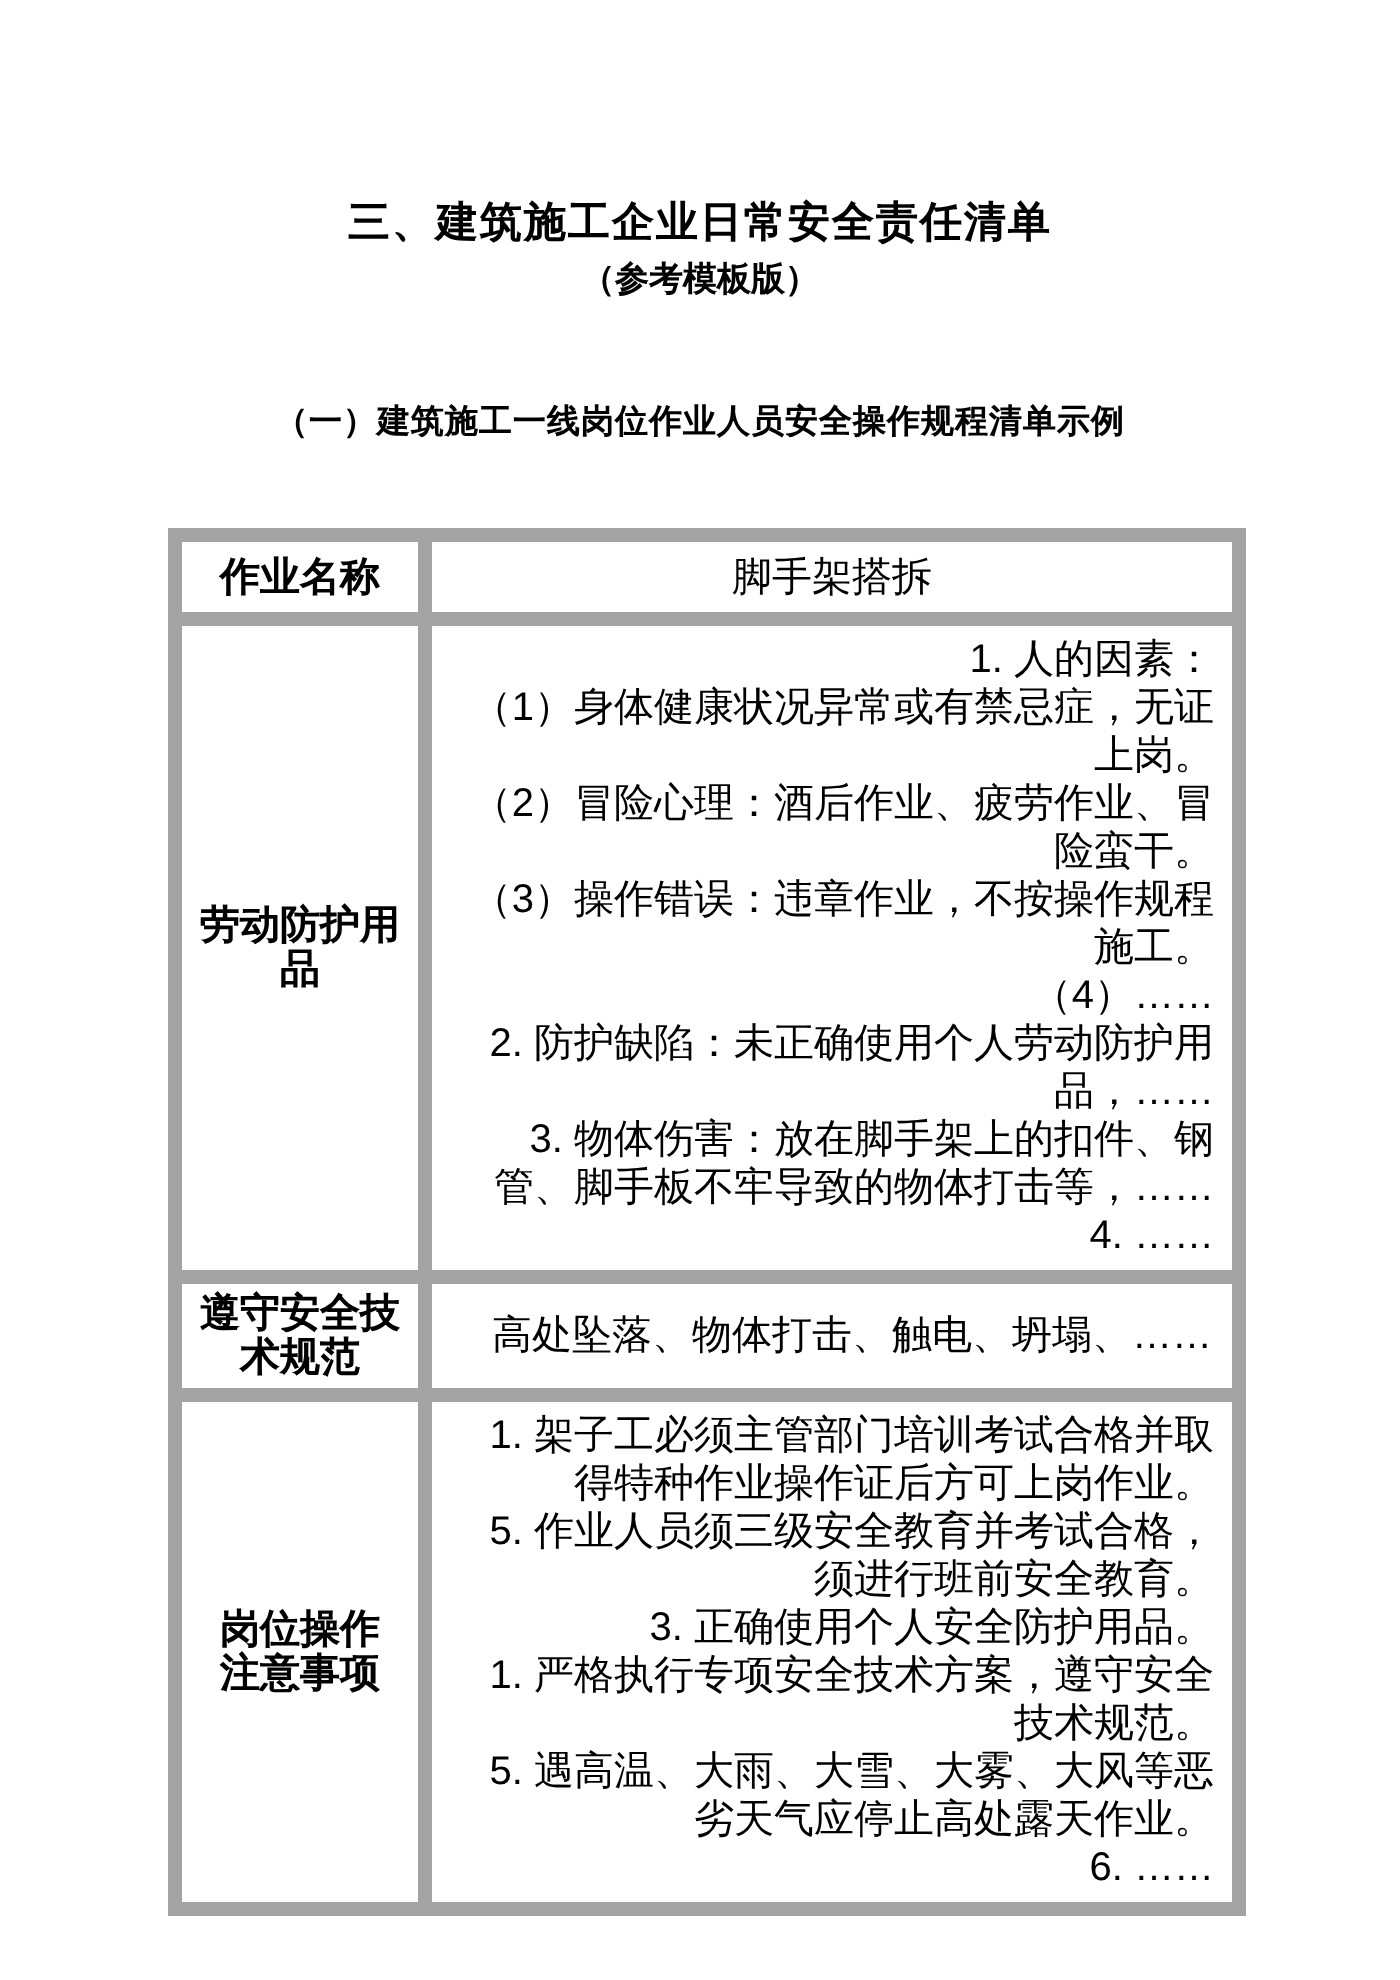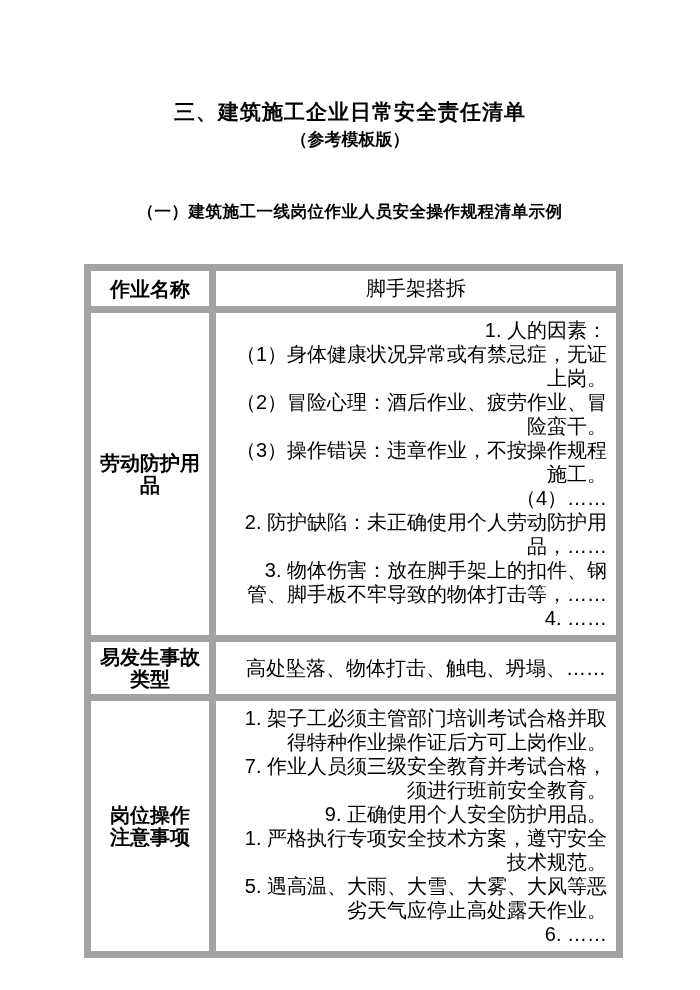--- a/index.html
+++ b/index.html
@@ -108,33 +108,33 @@
         <div class="line">（2）冒险心理：酒后作业、疲劳作业、冒险蛮干。</div>
         <div class="line">（3）操作错误：违章作业，不按操作规程施工。</div>
         <div class="line">（4）……</div>
         <div class="line">2. 防护缺陷：未正确使用个人劳动防护用品，……</div>
         <div class="line">3. 物体伤害：放在脚手架上的扣件、钢管、脚手板不牢导致的物体打击等，……</div>
         <div class="line">4. ……</div>
       </td>
     </tr>
 
     <tr class="r-acc">
-      <td class="label">易发生事故类型</td>
+      <td class="label">遵守安全技术规范</td>
       <td class="single indented" colspan="3">高处坠落、物体打击、触电、坍塌、……</td>
     </tr>
 
     <tr>
       <td class="label">
         <div>岗位操作</div>
         <div>注意事项</div>
       </td>
       <td class="content" colspan="3">
         <div class="line">1. 架子工必须主管部门培训考试合格并取得特种作业操作证后方可上岗作业。</div>
-        <div class="line">7. 作业人员须三级安全教育并考试合格，须进行班前安全教育。</div>
-        <div class="line">9. 正确使用个人安全防护用品。</div>
+        <div class="line">5. 作业人员须三级安全教育并考试合格，须进行班前安全教育。</div>
+        <div class="line">3. 正确使用个人安全防护用品。</div>
         <div class="line">1. 严格执行专项安全技术方案，遵守安全技术规范。</div>
         <div class="line">5. 遇高温、大雨、大雪、大雾、大风等恶劣天气应停止高处露天作业。</div>
         <div class="line">6. ……</div>
       </td>
     </tr>
 
 
 
   </tbody>
     </table>

